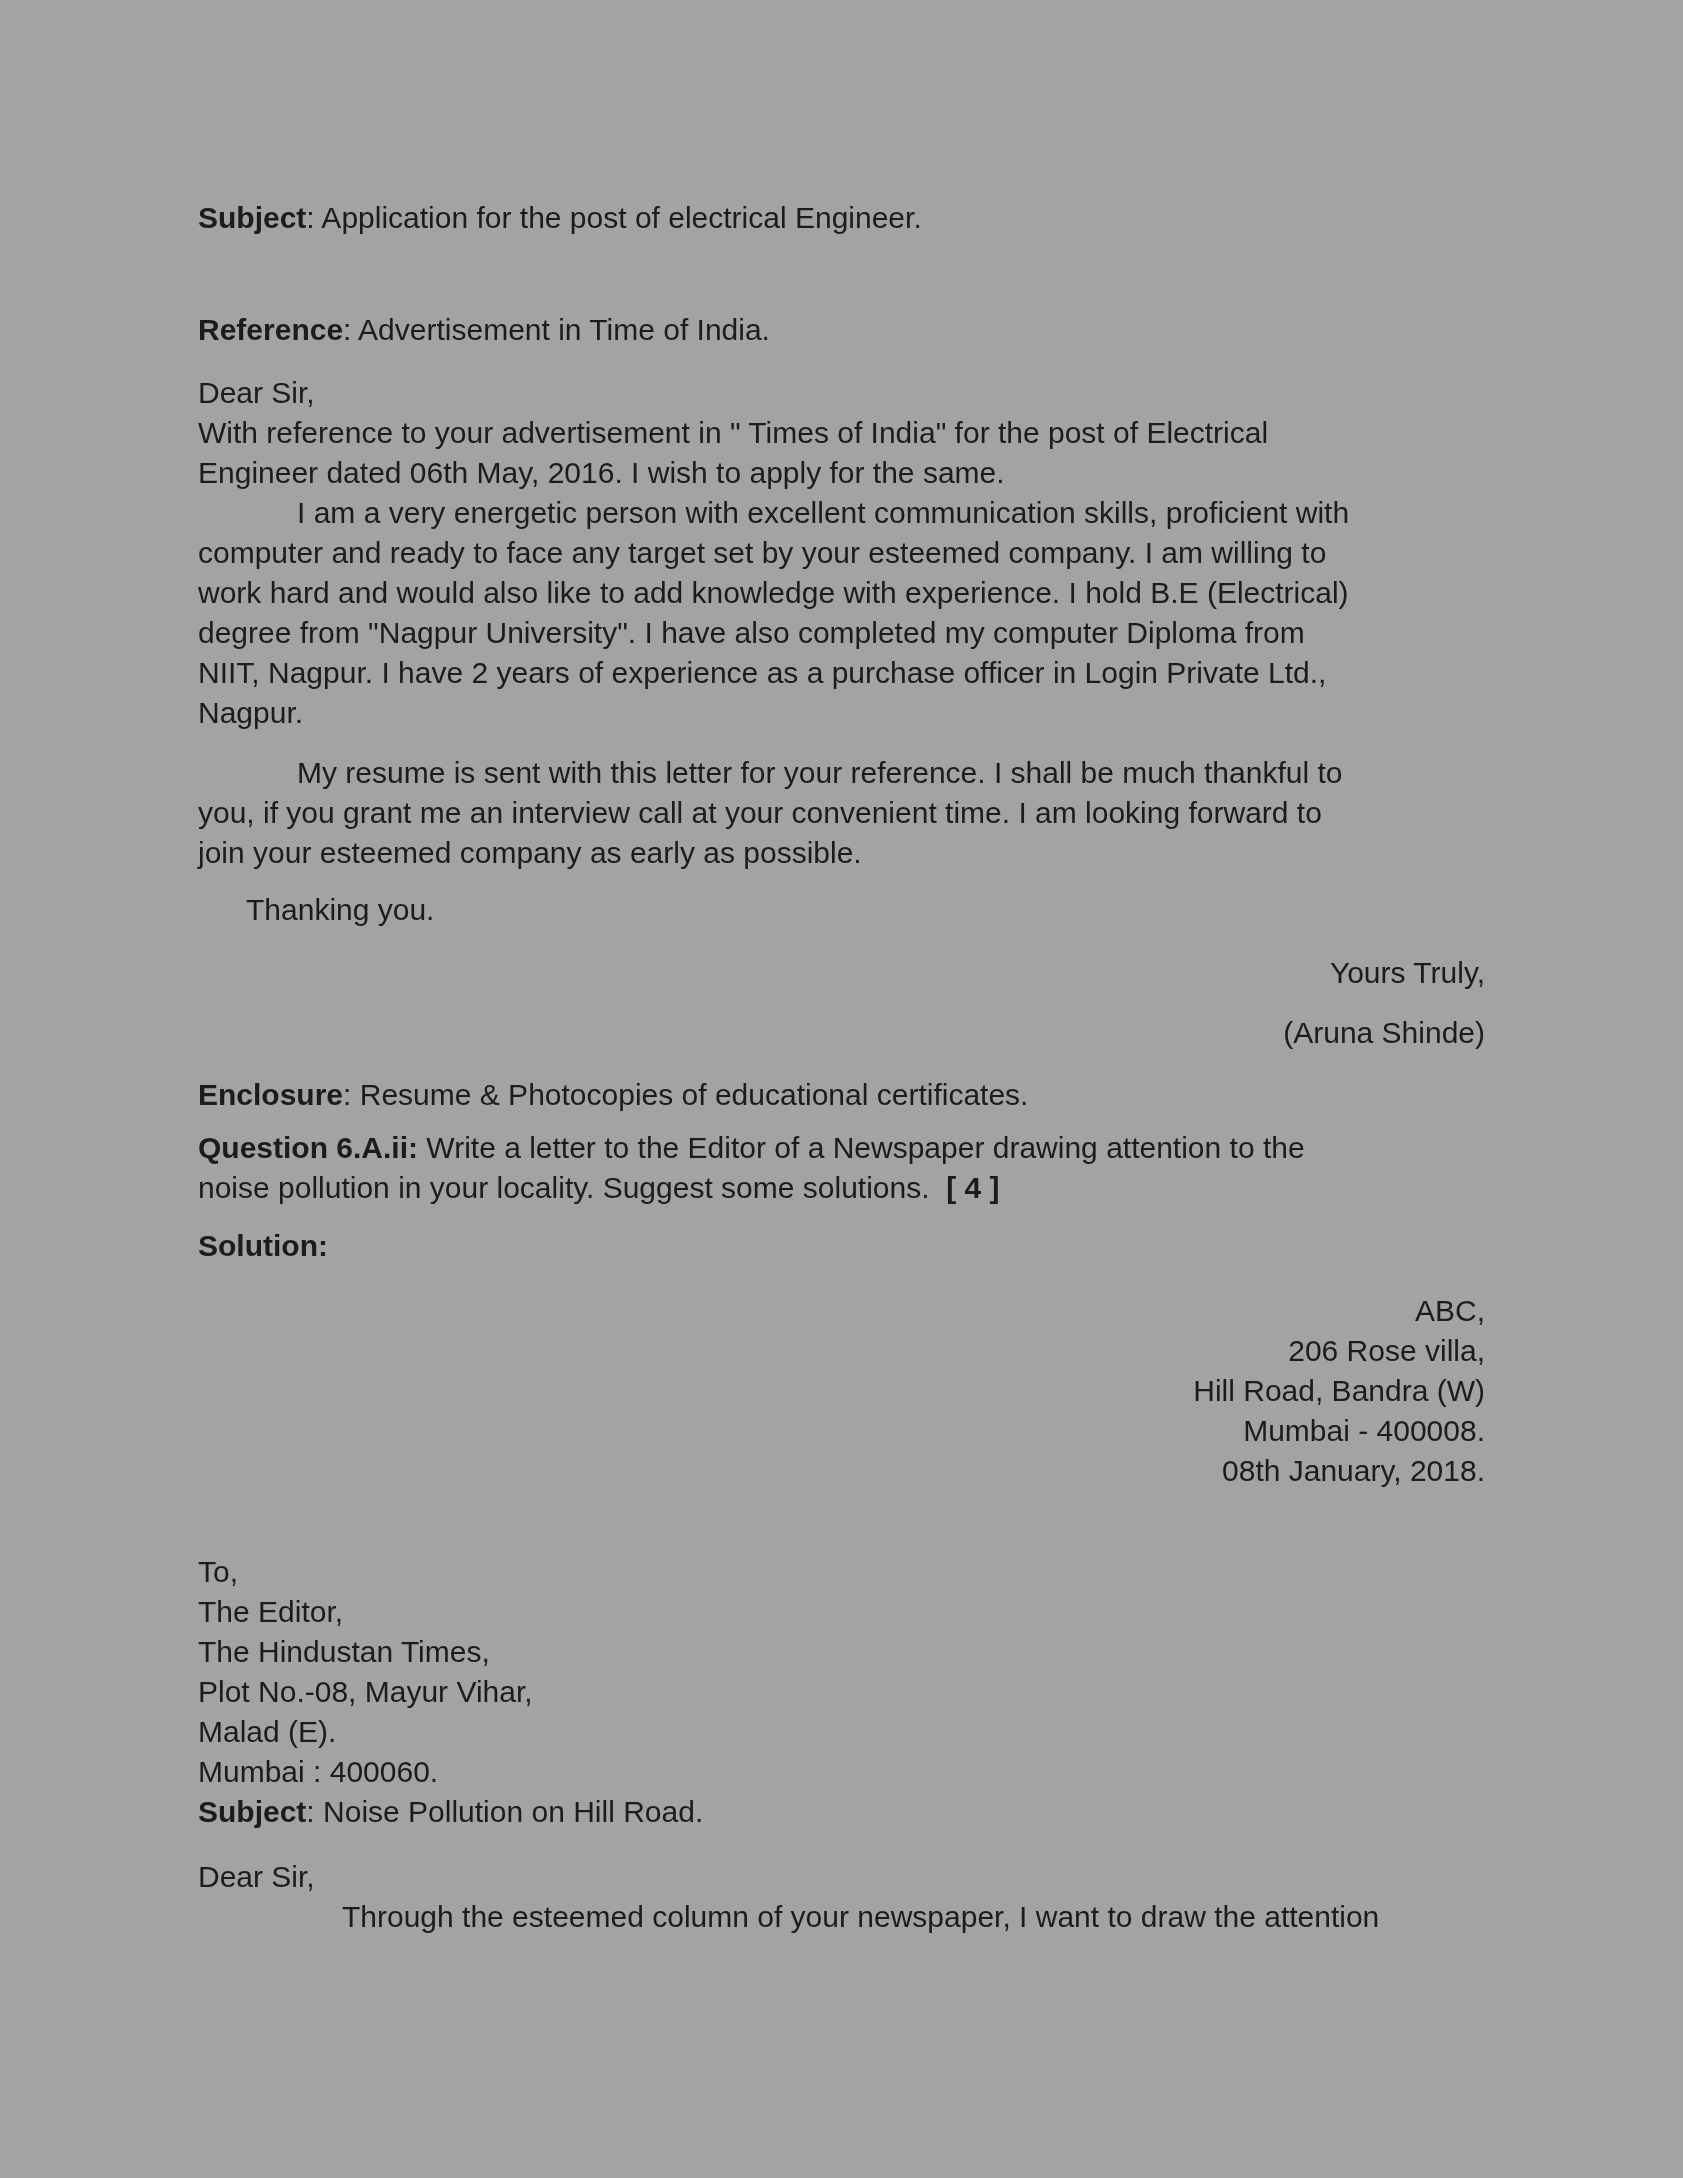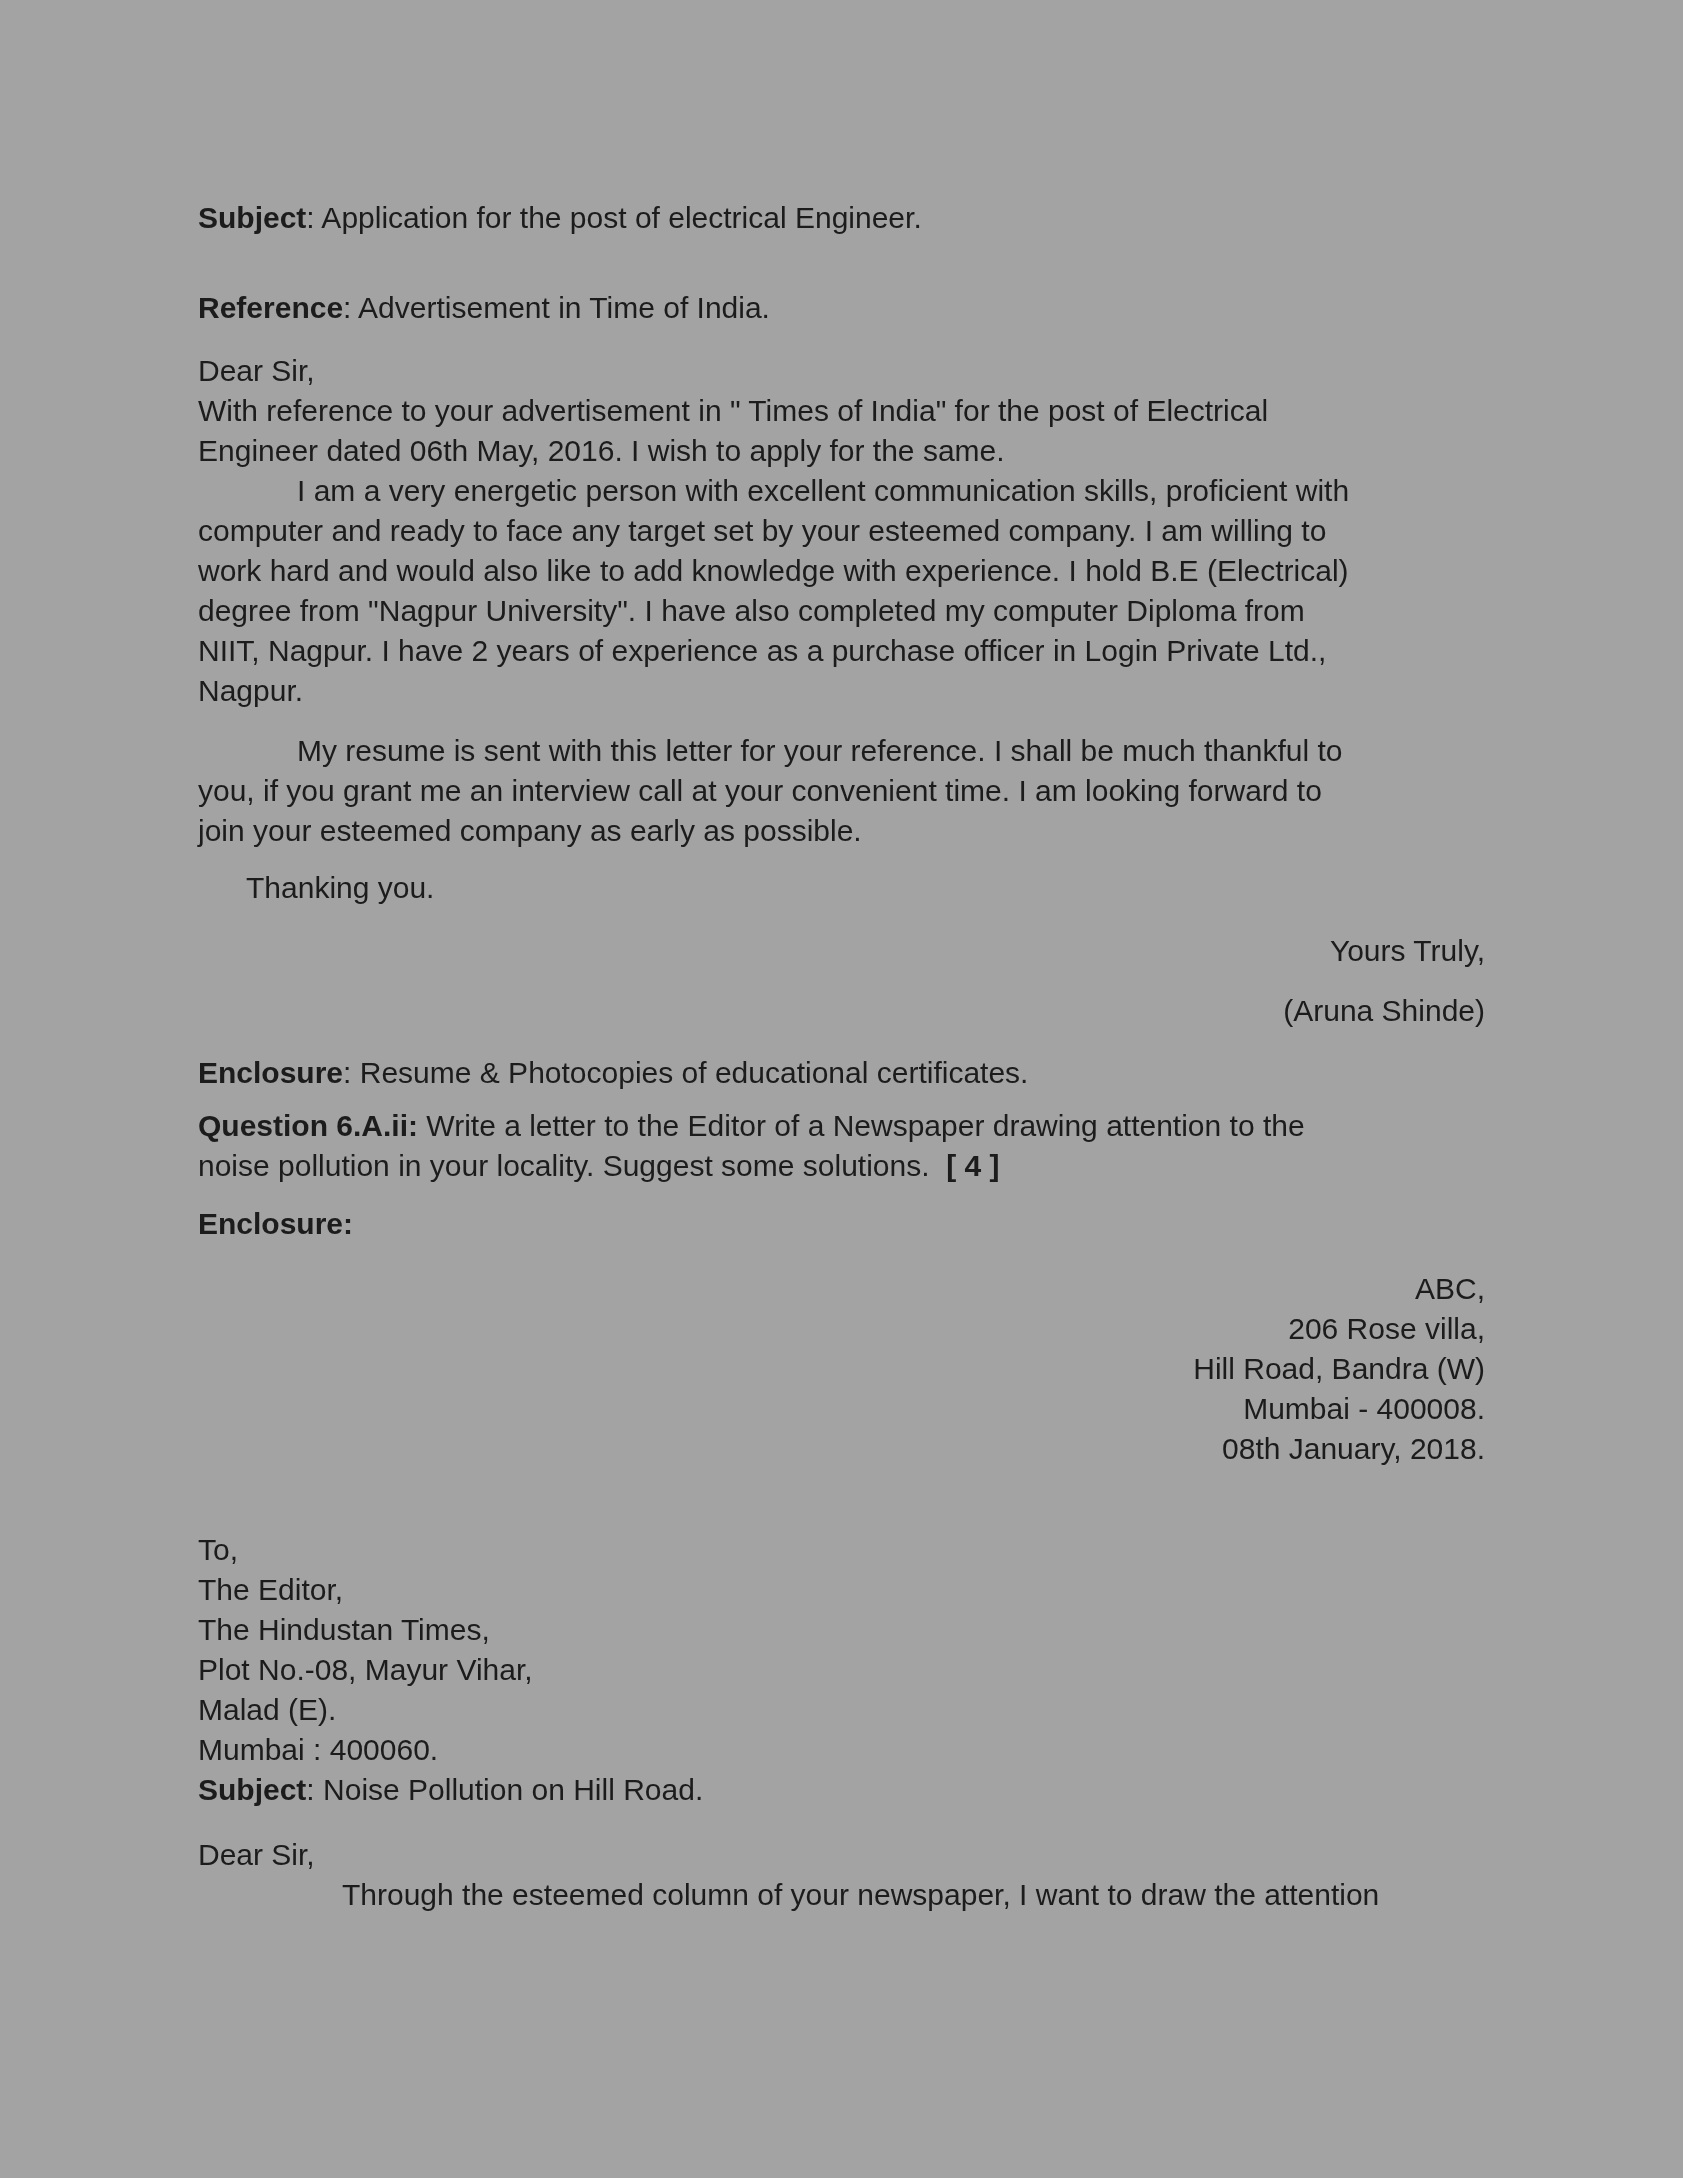--- a/index.html
+++ b/index.html
@@ -25,21 +25,21 @@
     width: 1287px;
   }
   .block { white-space: nowrap; }
   .block.right { text-align: right; }
   .line { white-space: nowrap; }
   .line.indent-tab { padding-left: 99px; }
   .line.indent-sm  { padding-left: 48px; }
   .line.indent-lg  { padding-left: 144px; }
   b { font-weight: 700; }
   
-  .block:nth-child(2)  { margin-top: 50px; }
+  .block:nth-child(2)  { margin-top: 72px; }
   .block:nth-child(3)  { margin-top: 23px; }
   .block:nth-child(4)  { margin-top: 0px; }
   .block:nth-child(5)  { margin-top: 20px; }
   .block:nth-child(6)  { margin-top: 17px; }
   .block:nth-child(7)  { margin-top: 23px; }
   .block:nth-child(8)  { margin-top: 20px; }
   .block:nth-child(9)  { margin-top: 22px; }
   .block:nth-child(10) { margin-top: 13px; }
   .block:nth-child(11) { margin-top: 18px; }
   .block:nth-child(12) { margin-top: 25px; }
@@ -86,21 +86,21 @@
         <div class="line"><span>(Aruna Shinde)</span></div>
       </div>
       <div class="block">
         <div class="line"><b>Enclosure</b><span>: Resume &amp; Photocopies of educational certificates.</span></div>
       </div>
       <div class="block">
         <div class="line"><b>Question 6.A.ii:</b><span> Write a letter to the Editor of a Newspaper drawing attention to the</span></div>
         <div class="line"><span>noise pollution in your locality. Suggest some solutions.&nbsp; </span><b>[ 4 ]</b></div>
       </div>
       <div class="block">
-        <div class="line"><b>Enclosure:</b></div>
+        <div class="line"><b>Solution:</b></div>
       </div>
       <div class="block right">
         <div class="line"><span>ABC,</span></div>
         <div class="line"><span>206 Rose villa,</span></div>
         <div class="line"><span>Hill Road, Bandra (W)</span></div>
         <div class="line"><span>Mumbai - 400008.</span></div>
         <div class="line"><span>08th January, 2018.</span></div>
       </div>
       <div class="block">
         <div class="line"><span>To,</span></div>

